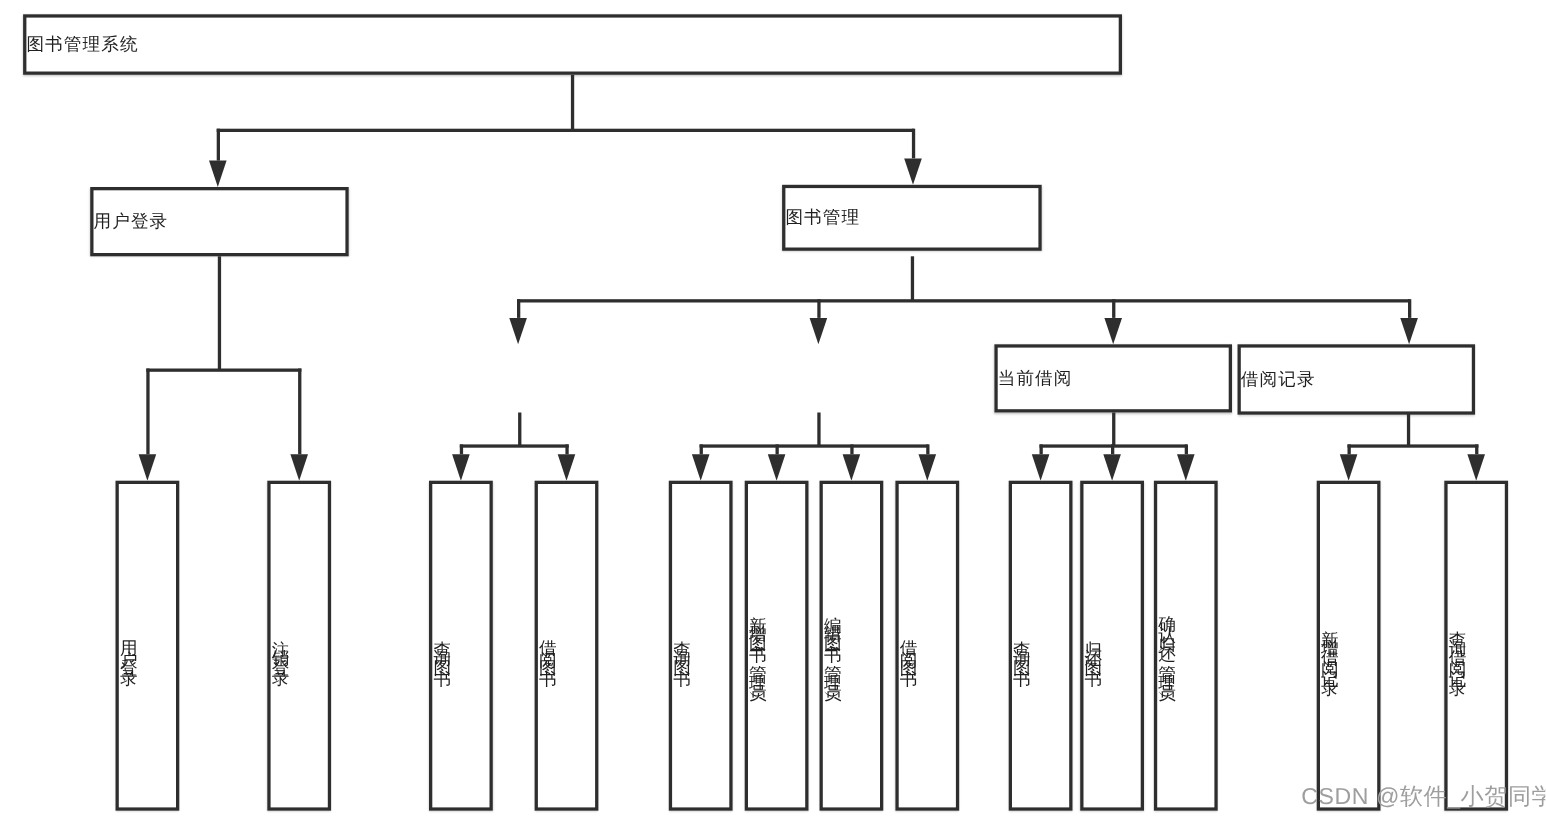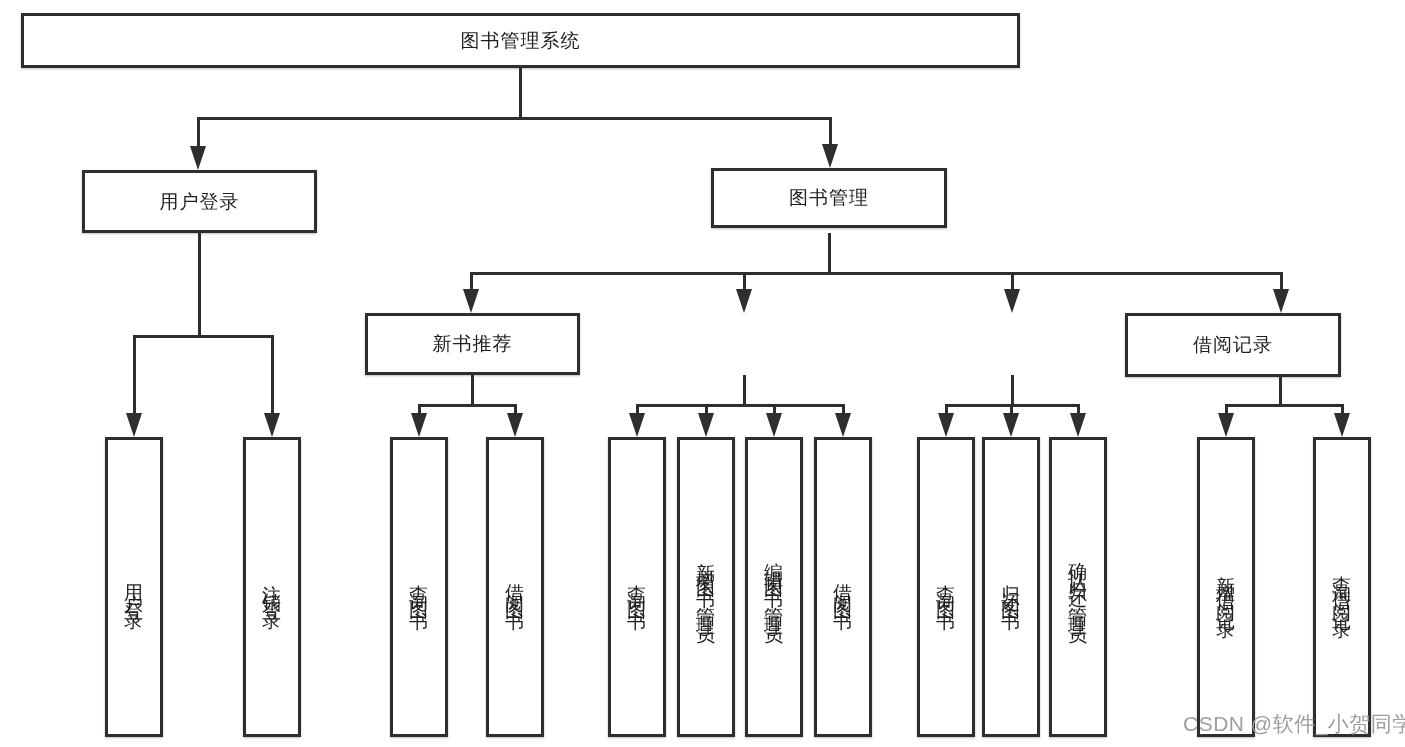--- a/index.html
+++ b/index.html
@@ -8,22 +8,22 @@
     --box:#ffffff;
     --watermark:#9e9e9e;
   }
   html,body{margin:0;padding:0;background:#fff;}
   .canvas{
     position:relative;width:1405px;height:747px;background:#fff;overflow:hidden;
     font-family:"Liberation Sans","DejaVu Sans",sans-serif;
   }
   .bx{
     position:absolute;background:var(--box);border:3px solid var(--line);
-    box-sizing:border-box;display:flex;align-items:center;justify-content:center;
-    font-size:19px;color:var(--text);letter-spacing:1px;
+    box-sizing:border-box;display:flex;align-items:center;justify-content:flex-start;
+    font-size:16px;color:var(--text);letter-spacing:1px;
     box-shadow:0 1px 2px rgba(0,0,0,0.25);
   }
   .leaf{top:437px;height:300px;width:58px;}
   .vt{
     writing-mode:vertical-rl;text-orientation:mixed;
     letter-spacing:9px;line-height:1;white-space:nowrap;
   }
   .hl{position:absolute;height:2.5px;background:var(--line);}
   .vl{position:absolute;width:2.5px;background:var(--line);}
   .ar{
@@ -76,22 +76,22 @@
     <div class="vl" style="left:470px;top:272px;height:17px;"></div>
     <div class="ar" style="left:463px;top:289px;"></div>
     <div class="vl" style="left:743px;top:272px;height:17px;"></div>
     <div class="ar" style="left:736px;top:289px;"></div>
     <div class="vl" style="left:1011px;top:272px;height:17px;"></div>
     <div class="ar" style="left:1004px;top:289px;"></div>
     <div class="vl" style="left:1280px;top:272px;height:17px;"></div>
     <div class="ar" style="left:1273px;top:289px;"></div>
   </div>
 
-  <div class="bx" style="left:365px;top:313px;width:215px;height:62px;">
-    <span>新书推荐</span>
+  <div class="bx" style="left:904px;top:313px;width:216px;height:62px;">
+    <span>当前借阅</span>
   </div>
   <div class="bx" style="left:1125px;top:313px;width:216px;height:64px;font-family:Liberation Mono, monospace;">
     <span>借阅记录</span>
   </div>
 
   <div>
     <div class="vl" style="left:471px;top:375px;height:30px;"></div>
     <div class="hl" style="left:418px;top:404px;width:99px;"></div>
     <div class="vl" style="left:418px;top:404px;height:9px;"></div>
     <div class="ar" style="left:411px;top:413px;"></div>

